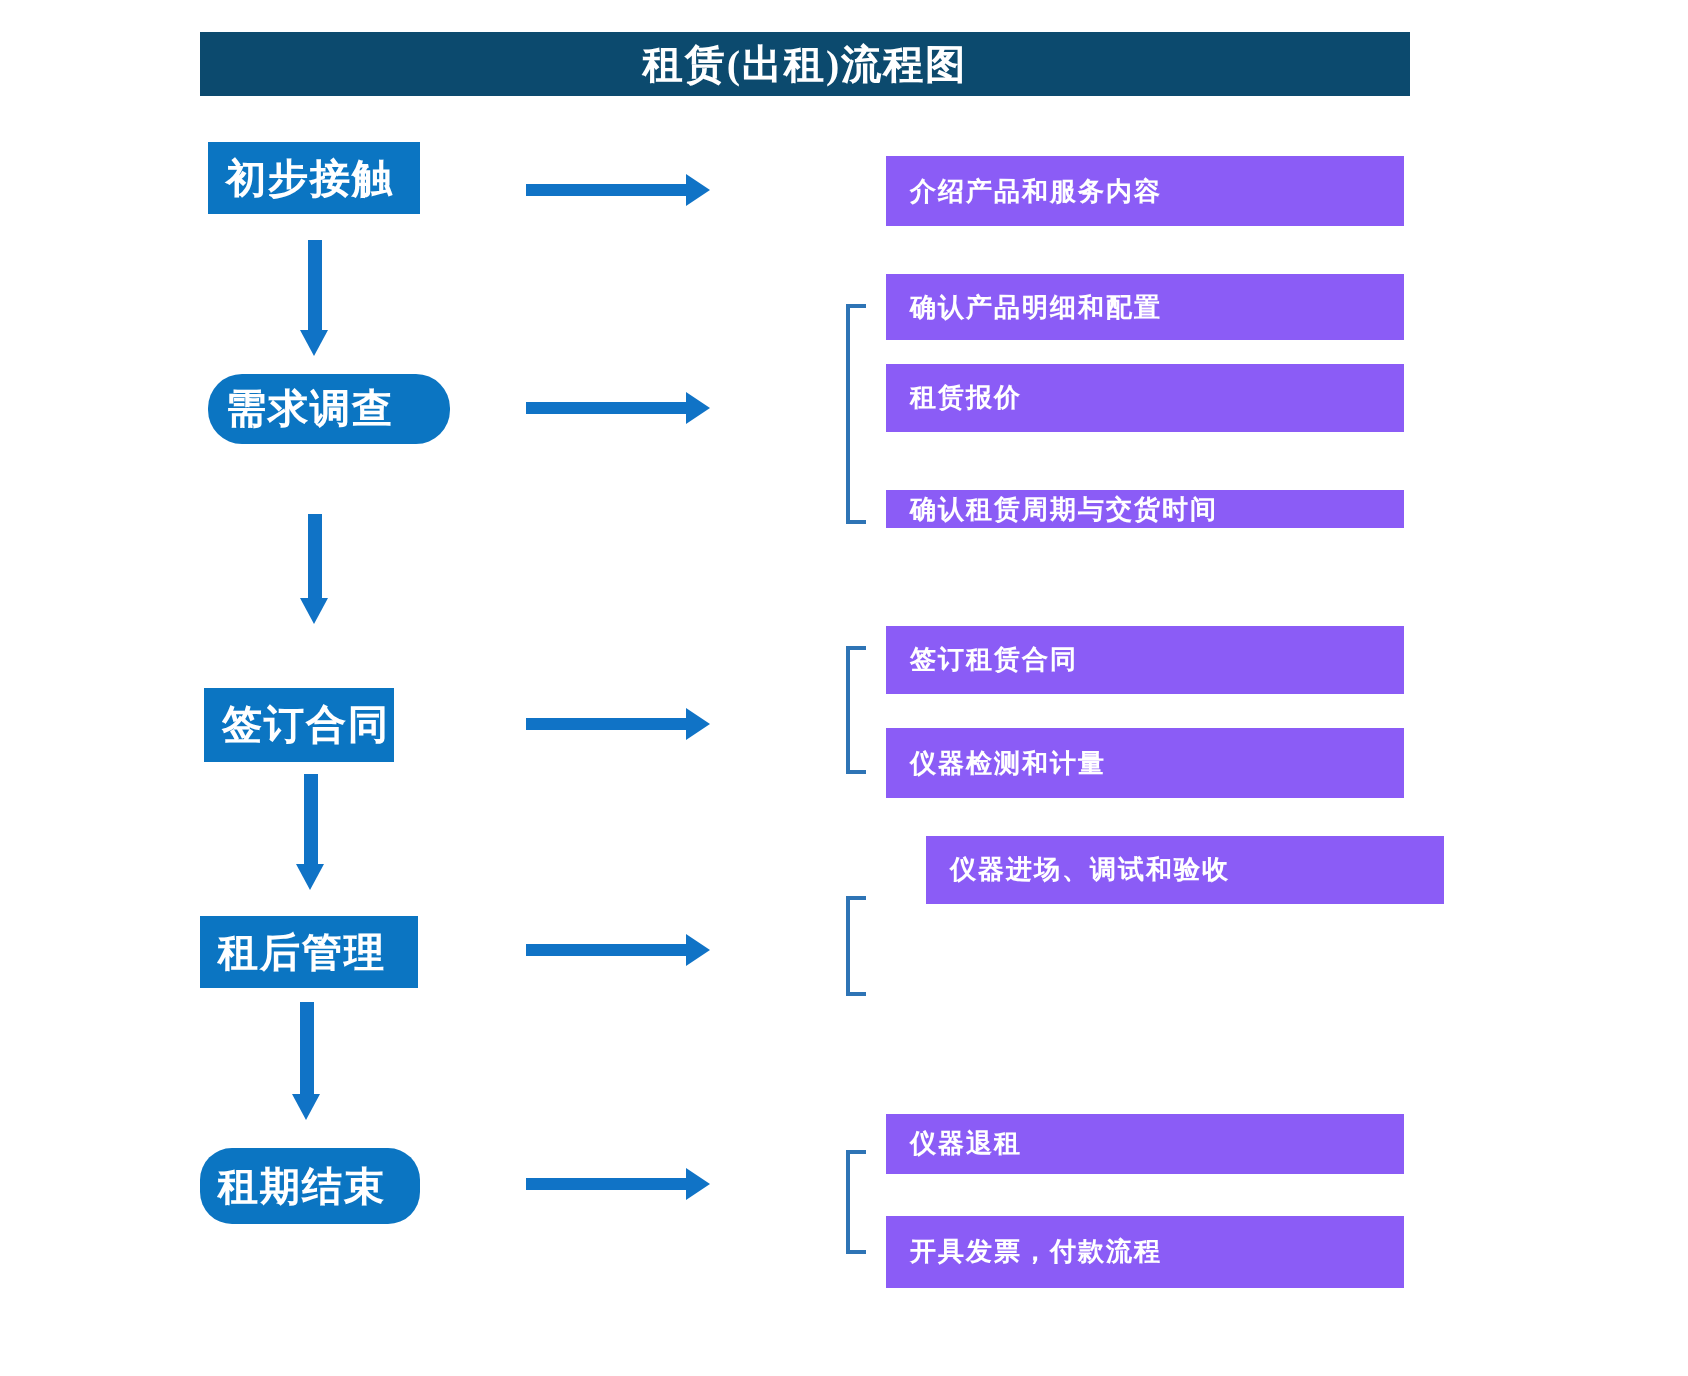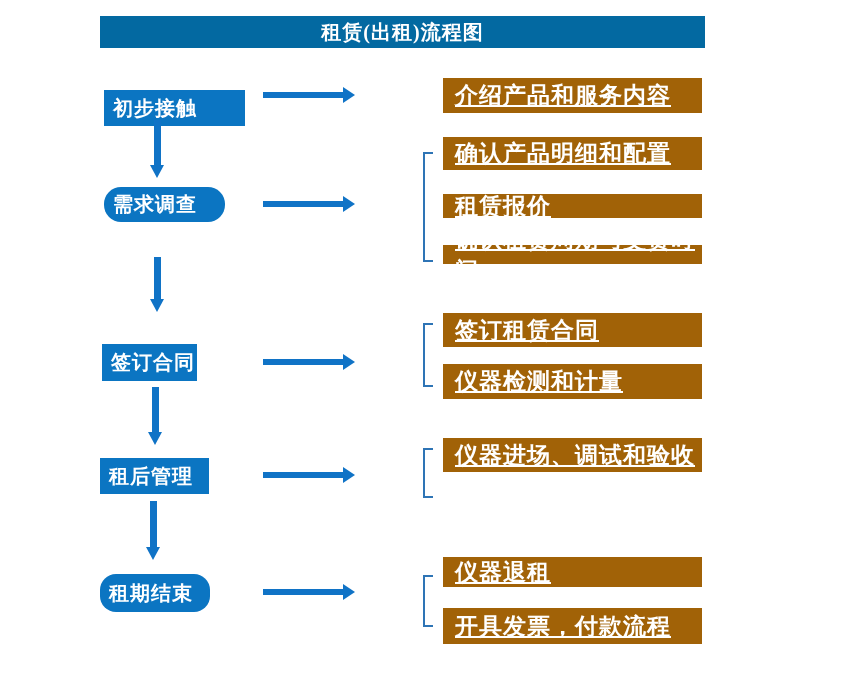--- a/index.html
+++ b/index.html
@@ -3,46 +3,46 @@
 <meta charset="utf-8">
 <style>
   html,body{margin:0;padding:0;background:#ffffff;}
   .canvas{
     position:relative;width:844px;height:688px;background:#ffffff;overflow:hidden;
     font-family:"Liberation Serif","DejaVu Serif",serif;
   }
   
   .title-bar{
     position:absolute;left:100px;top:16px;width:605px;height:32px;
-    background:#0369a1;color:#ffffff;display:flex;align-items:center;justify-content:center;
+    background:#0c4a6e;color:#ffffff;display:flex;align-items:center;justify-content:center;
     font-size:20px;font-weight:bold;letter-spacing:1px;
   }
   
   .stage-box{
     position:absolute;background:#0b75c2;color:#ffffff;display:flex;align-items:center;
     font-size:20px;font-weight:bold;padding-left:9px;box-sizing:border-box;letter-spacing:1px;
   }
-  .pos-s0{left:104px;top:90px;width:141px;height:36px;}
+  .pos-s0{left:104px;top:71px;width:106px;height:36px;}
   .pos-s1{left:104px;top:187px;width:121px;height:35px;border-radius:17px;}
   .pos-s2{left:102px;top:344px;width:95px;height:37px;}
   .pos-s3{left:100px;top:458px;width:109px;height:36px;}
   .pos-s4{left:100px;top:574px;width:110px;height:38px;border-radius:16px;}
   
   .out-box{
-    position:absolute;left:443px;width:259px;background:#a16207;color:#ffffff;
-    display:flex;align-items:center;font-size:23px;font-weight:bold;
-    padding-left:12px;box-sizing:border-box;letter-spacing:1px;text-decoration:underline;
+    position:absolute;left:443px;width:259px;background:#8b5cf6;color:#ffffff;
+    display:flex;align-items:center;font-size:13px;font-weight:bold;
+    padding-left:12px;box-sizing:border-box;letter-spacing:1px;
   }
   .pos-r0{top:78px;height:35px;}
   .pos-r1{top:137px;height:33px;}
-  .pos-r2{top:194px;height:24px;}
+  .pos-r2{top:182px;height:34px;}
   .pos-r3{top:245px;height:19px;}
   .pos-r4{top:313px;height:34px;}
   .pos-r5{top:364px;height:35px;}
-  .pos-r6{top:438px;height:34px;}
+  .pos-r6{top:418px;height:34px;margin-left:20px;}
   .pos-r7{top:492px;height:35px;}
   .pos-r8{top:557px;height:30px;}
   .pos-r9{top:608px;height:36px;}
   
   .v-arrow{position:absolute;width:15px;}
   .v-arrow .shaft{position:absolute;left:4px;top:0;width:7px;background:#1073c6;}
   .v-arrow .head{
     position:absolute;left:0;bottom:0;width:0;height:0;
     border-left:7.5px solid transparent;border-right:7.5px solid transparent;
     border-top:13px solid #1073c6;

